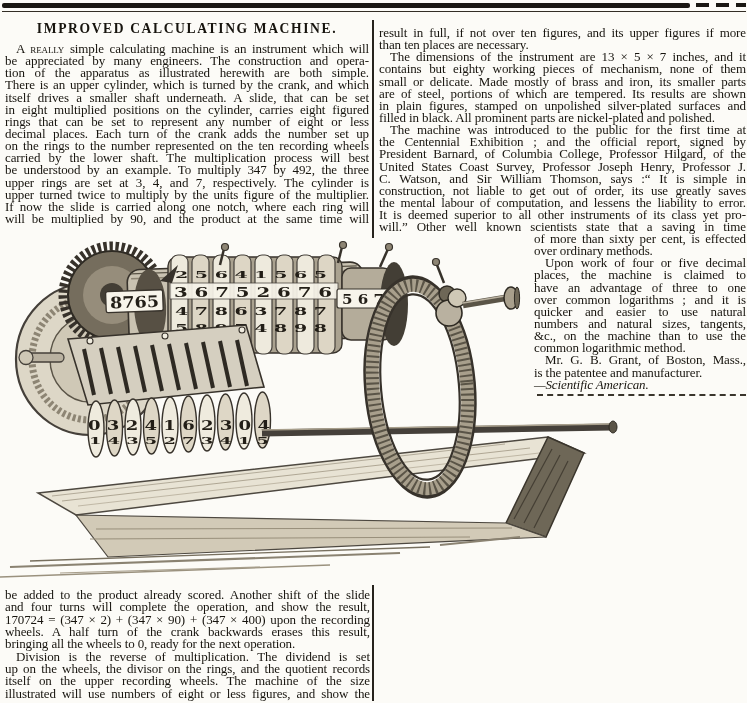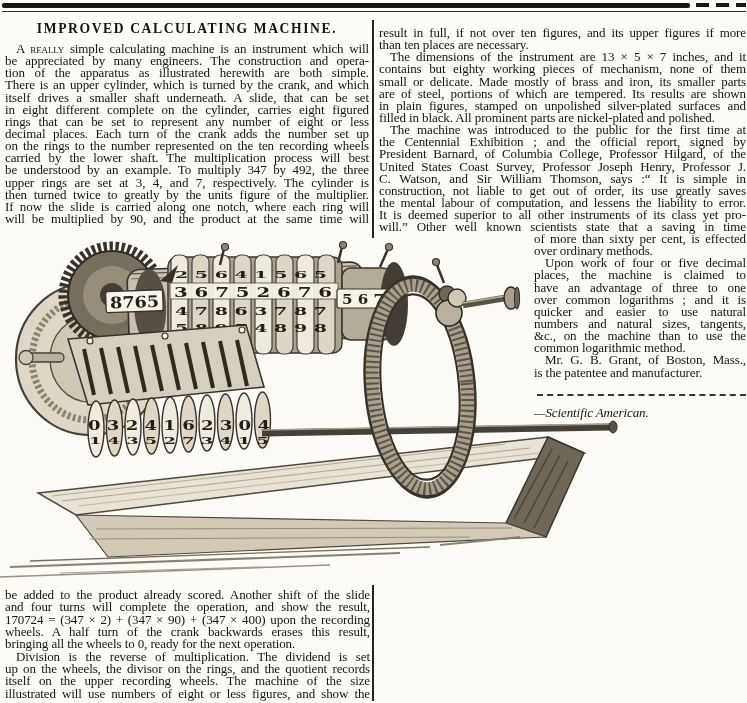--- a/index.html
+++ b/index.html
@@ -22,21 +22,21 @@
   .col-left{left:5px;top:43px;width:364px;}
   .col-right{left:379px;top:27px;width:367px;}
   .col-narrow{left:534px;top:233px;width:212px;}
   .bottom-left{left:5px;top:589px;width:365px;}
   .ln{font-size:13px;line-height:12.15px;height:12.15px;font-weight:400;white-space:nowrap;
       text-align:justify;text-align-last:justify;letter-spacing:-0.1px;}
   .bottom-left .ln{line-height:12.35px;height:12.35px;}
   .pe{text-align-last:left;}
   .ind{text-indent:11px;}
   .sc{font-variant:small-caps;}
-  .attr{font-style:italic;margin-top:28px;}
+  .attr{font-style:italic;}
   
   .dash-sep{position:absolute;left:537px;top:394px;width:209px;height:0;border-top:2px dashed #3a352c;}
   
   .engraving{position:absolute;left:0px;top:237px;width:630px;height:350px;}
   .engraving text{font-family:"DejaVu Serif",serif;font-weight:700;fill:#221e17;}
 </style>
 </head>
 <body>
 
 <div class="page">
@@ -49,28 +49,28 @@
   <div class="divider div-bot"></div>
 
   <div class="headline">IMPROVED CALCULATING MACHINE.</div>
 
   <div class="tblock col-left">
     <div class="ln ind"><span>A </span><span class="sc">really</span><span> simple calculating machine is an instrument which will</span></div>
     <div class="ln">be appreciated by many engineers. The construction and opera-</div>
     <div class="ln">tion of the apparatus as illustrated herewith are both simple.</div>
     <div class="ln">There is an upper cylinder, which is turned by the crank, and which</div>
     <div class="ln">itself drives a smaller shaft underneath. A slide, that can be set</div>
-    <div class="ln">in eight different complete on the cylinder, carries eight figured</div>
+    <div class="ln">in eight multiplied positions on the cylinder, carries eight figured</div>
     <div class="ln">rings that can be set to represent any number of eight or less</div>
     <div class="ln">decimal places. Each turn of the crank adds the number set up</div>
     <div class="ln">on the rings to the number represented on the ten recording wheels</div>
     <div class="ln">carried by the lower shaft. The multiplication process will best</div>
     <div class="ln">be understood by an example. To multiply 347 by 492, the three</div>
     <div class="ln">upper rings are set at 3, 4, and 7, respectively. The cylinder is</div>
-    <div class="ln">then turned twice to greatly by the units figure of the multiplier.</div>
+    <div class="ln">upper turned twice to multiply by the units figure of the multiplier.</div>
     <div class="ln">If now the slide is carried along one notch, where each ring will</div>
     <div class="ln">will be multiplied by 90, and the product at the same time will</div>
   </div>
 
   <div class="tblock col-right">
     <div class="ln">result in full, if not over ten figures, and its upper figures if more</div>
     <div class="ln pe">than ten places are necessary.</div>
     <div class="ln ind">The dimensions of the instrument are 13 × 5 × 7 inches, and it</div>
     <div class="ln">contains but eighty working pieces of mechanism, none of them</div>
     <div class="ln">small or delicate. Made mostly of brass and iron, its smaller parts</div>

